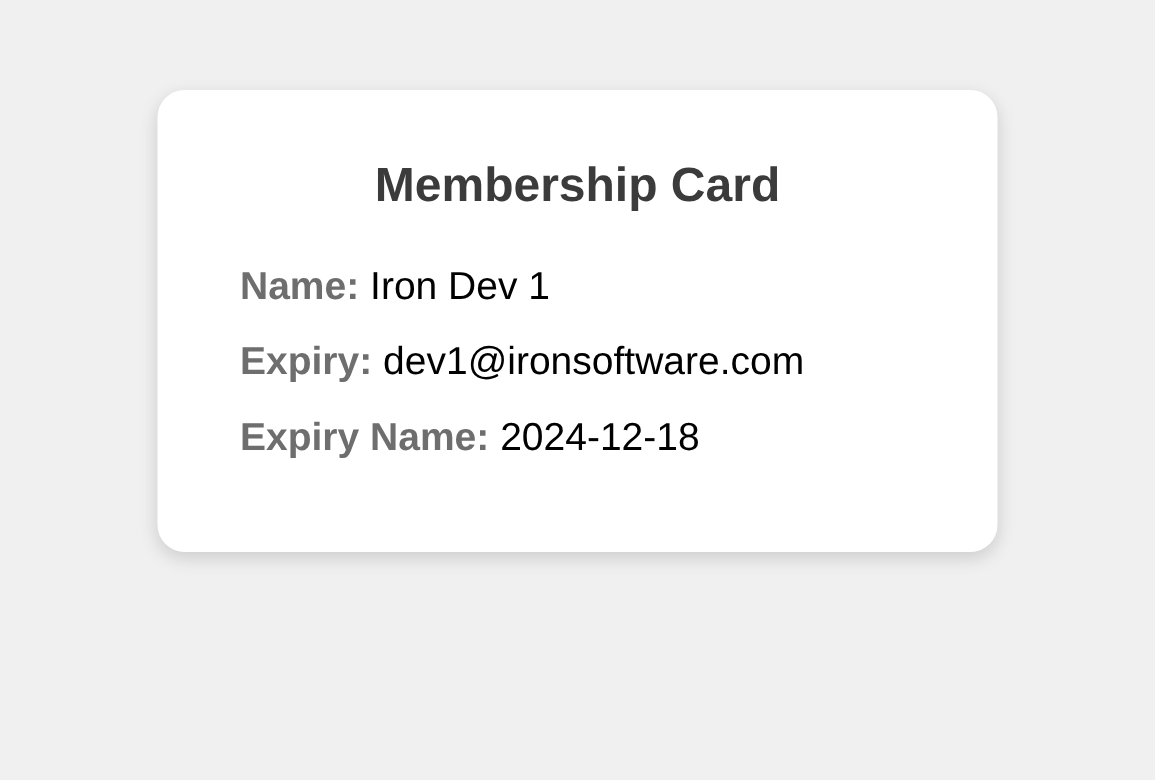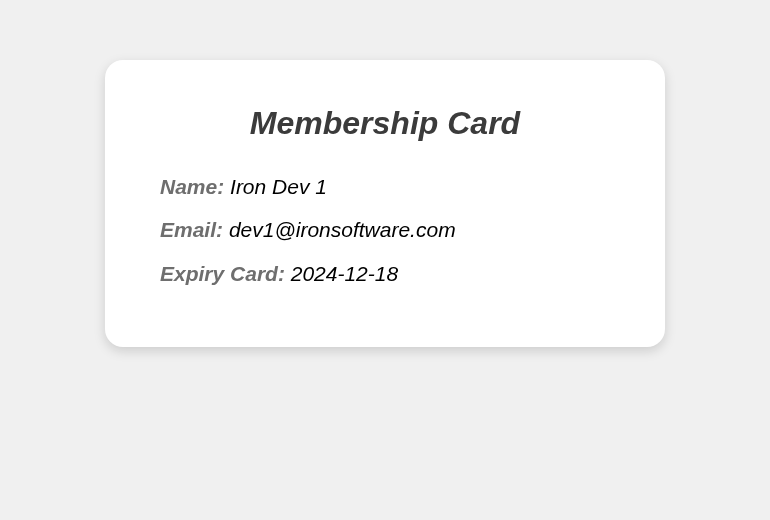--- a/index.html
+++ b/index.html
@@ -16,31 +16,30 @@
       justify-content: center;
       align-items: flex-start;
       padding-top: 60px;
     }
     .card {
       background: #ffffff;
       border-radius: 18px;
       box-shadow: 0 4px 12px rgba(0,0,0,0.15);
       width: 560px;
       padding: 45px 55px 45px 55px;
-      font-style: italic;
     }
     .card-title {
       font-size: 32px;
       font-weight: bold;
       color: #3b3b3b;
       text-align: center;
       margin-bottom: 30px;
     }
     .field-row {
-      font-size: 21px;
+      font-size: 26px;
       color: #000000;
       margin-bottom: 14px;
       line-height: 1.4;
     }
     .field-label {
       font-weight: bold;
       color: #6e6e6e;
     }
     .field-value {
       color: #000000;
@@ -51,22 +50,22 @@
 
 <div class="card">
   <h1 class="card-title">Membership Card</h1>
 
   <div class="field-row">
     <span class="field-label">Name:</span>
     <span class="field-value">Iron Dev 1</span>
   </div>
 
   <div class="field-row">
-    <span class="field-label">Email:</span>
+    <span class="field-label">Expiry:</span>
     <span class="field-value">dev1@ironsoftware.com</span>
   </div>
 
 
   <div class="field-row">
-    <span class="field-label">Expiry Card:</span>
+    <span class="field-label">Expiry Name:</span>
     <span class="field-value">2024-12-18</span>
   </div>
 </div>
 
 </body></html>

